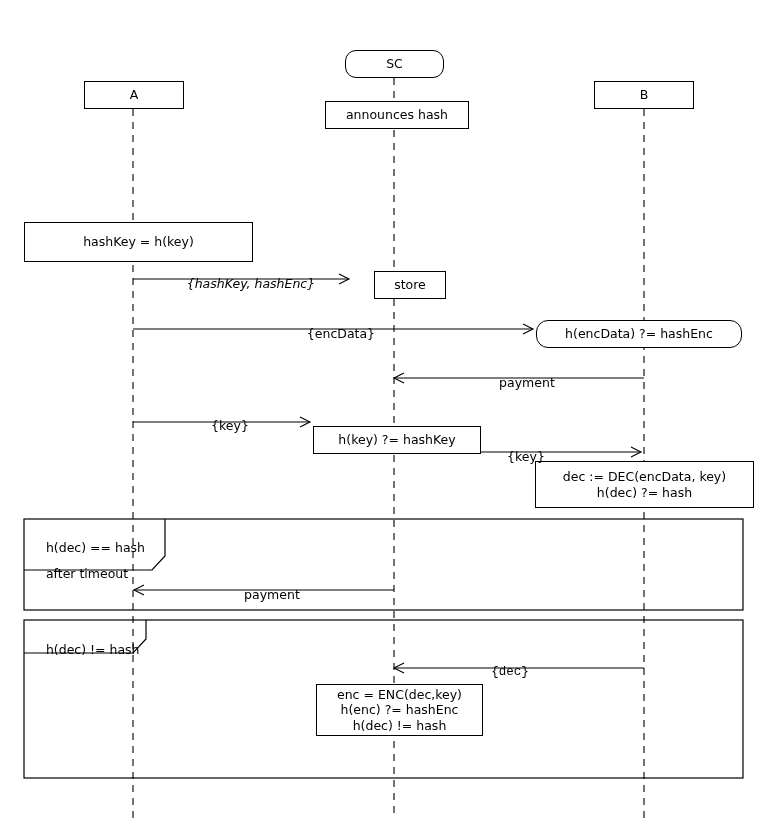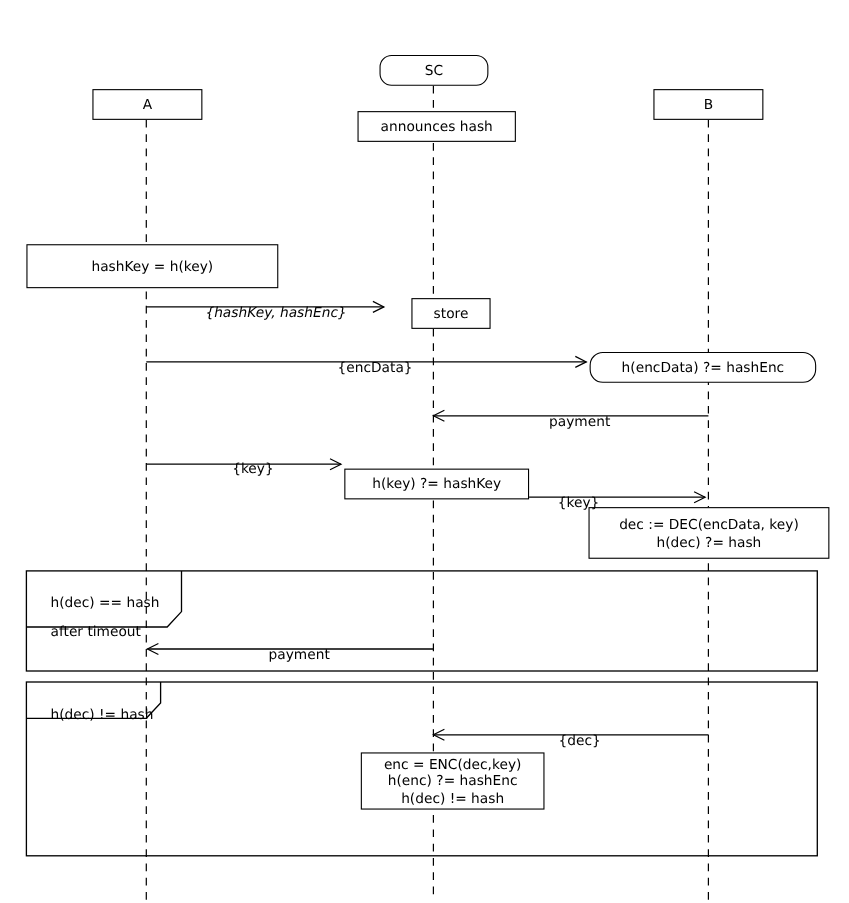--- a/index.html
+++ b/index.html
@@ -150,21 +150,21 @@
 
   <div class="node-box" style="left:313px; top:400px; width:168px; height:28px;margin-top:26px;">
     <span>h(key) ?= hashKey</span>
   </div>
 
   <div class="node-box" style="left:535px; top:461px; width:219px; height:47px;">
     <span>dec := DEC(encData, key)
 h(dec) ?= hash</span>
   </div>
 
-  <div class="node-box" style="left:328px; top:684px; width:167px; height:52px;">
+  <div class="node-box" style="left:316px; top:684px; width:167px; height:52px;">
     <span>enc = ENC(dec,key)
 h(enc) ?= hashEnc
 h(dec) != hash</span>
   </div>
 
   <div class="lbl msg-label" style="left:163px; top:261px; width:160px;font-style:italic;">
     <span>{hashKey, hashEnc}</span>
   </div>
 
   <div class="lbl msg-label" style="left:253px; top:311px; width:160px;">
@@ -180,21 +180,21 @@
   </div>
 
   <div class="lbl msg-label" style="left:438px; top:434px; width:160px;">
     <span>{key}</span>
   </div>
 
   <div class="lbl msg-label" style="left:184px; top:572px; width:160px;">
     <span>payment</span>
   </div>
 
-  <div class="lbl msg-label" style="left:439px; top:650px; width:160px;">
+  <div class="lbl msg-label" style="left:415px; top:650px; width:160px;font-family:Liberation Mono, monospace;">
     <span>{dec}</span>
   </div>
 
   <div class="lbl frag-label" style="left:30px; top:551px;">
     <span>after timeout</span>
   </div>
   <div class="lbl frag-label" style="left:30px; top:525px;">
     <span>h(dec) == hash</span>
   </div>
 

